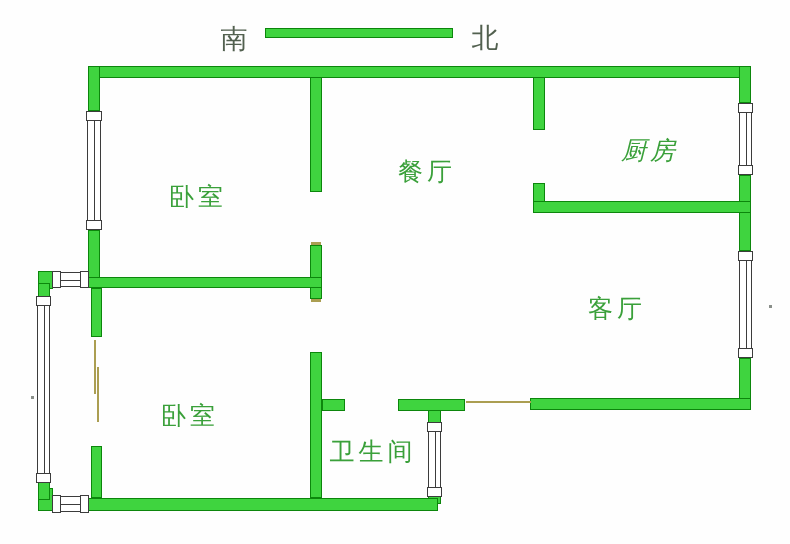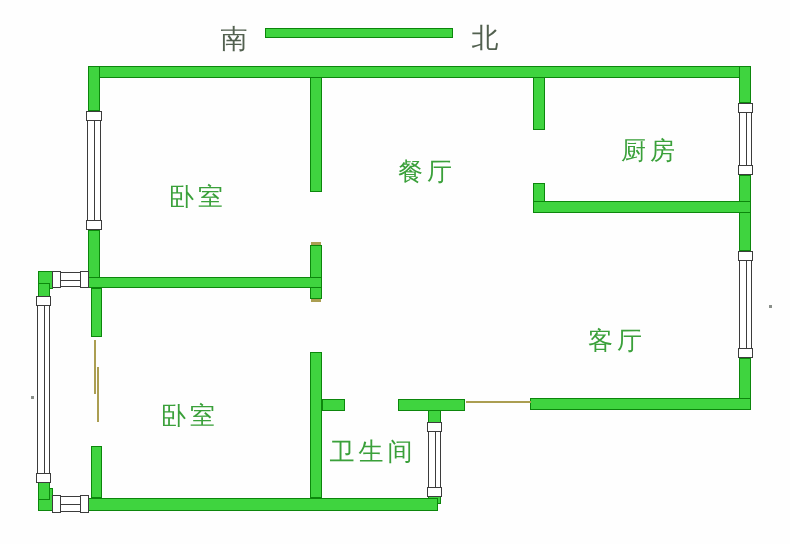--- a/index.html
+++ b/index.html
@@ -116,18 +116,18 @@
       </div>
       <div class="door-line" style="left: 94px; top: 340px; width: 2px; height: 54px;"></div>
       <div class="door-line" style="left: 97px; top: 367px; width: 2px; height: 55px;"></div>
       <div class="door-line" style="left: 466px; top: 401px; width: 65px; height: 2px;"></div>
       <div class="door-line" style="left: 311px; top: 242px; width: 10px; height: 3px;"></div>
       <div class="door-line" style="left: 311px; top: 299px; width: 10px; height: 3px;"></div>
       <div class="speck" style="left: 769px; top: 305px; width: 3px; height: 3px;"></div>
       <div class="speck" style="left: 31px; top: 396px; width: 3px; height: 3px;"></div>
       <span class="room-label" style="left: 198px; top: 196px;">卧室</span>
       <span class="room-label" style="left: 427px; top: 171px;">餐厅</span>
-      <span class="room-label" style="left: 650px; top: 150px;">厨房</span>
-      <span class="room-label" style="left: 617px; top: 340px; text-align: center;">客厅</span>
+      <span class="room-label" style="left: 650px; top: 150px; font-style: italic;">厨房</span>
+      <span class="room-label" style="left: 617px; top: 308px; text-align: center;">客厅</span>
       <span class="room-label" style="left: 190px; top: 415px;">卧室</span>
       <span class="room-label" style="left: 373px; top: 451px;">卫生间</span>
     </div>
 </div>
 
 </body></html>

